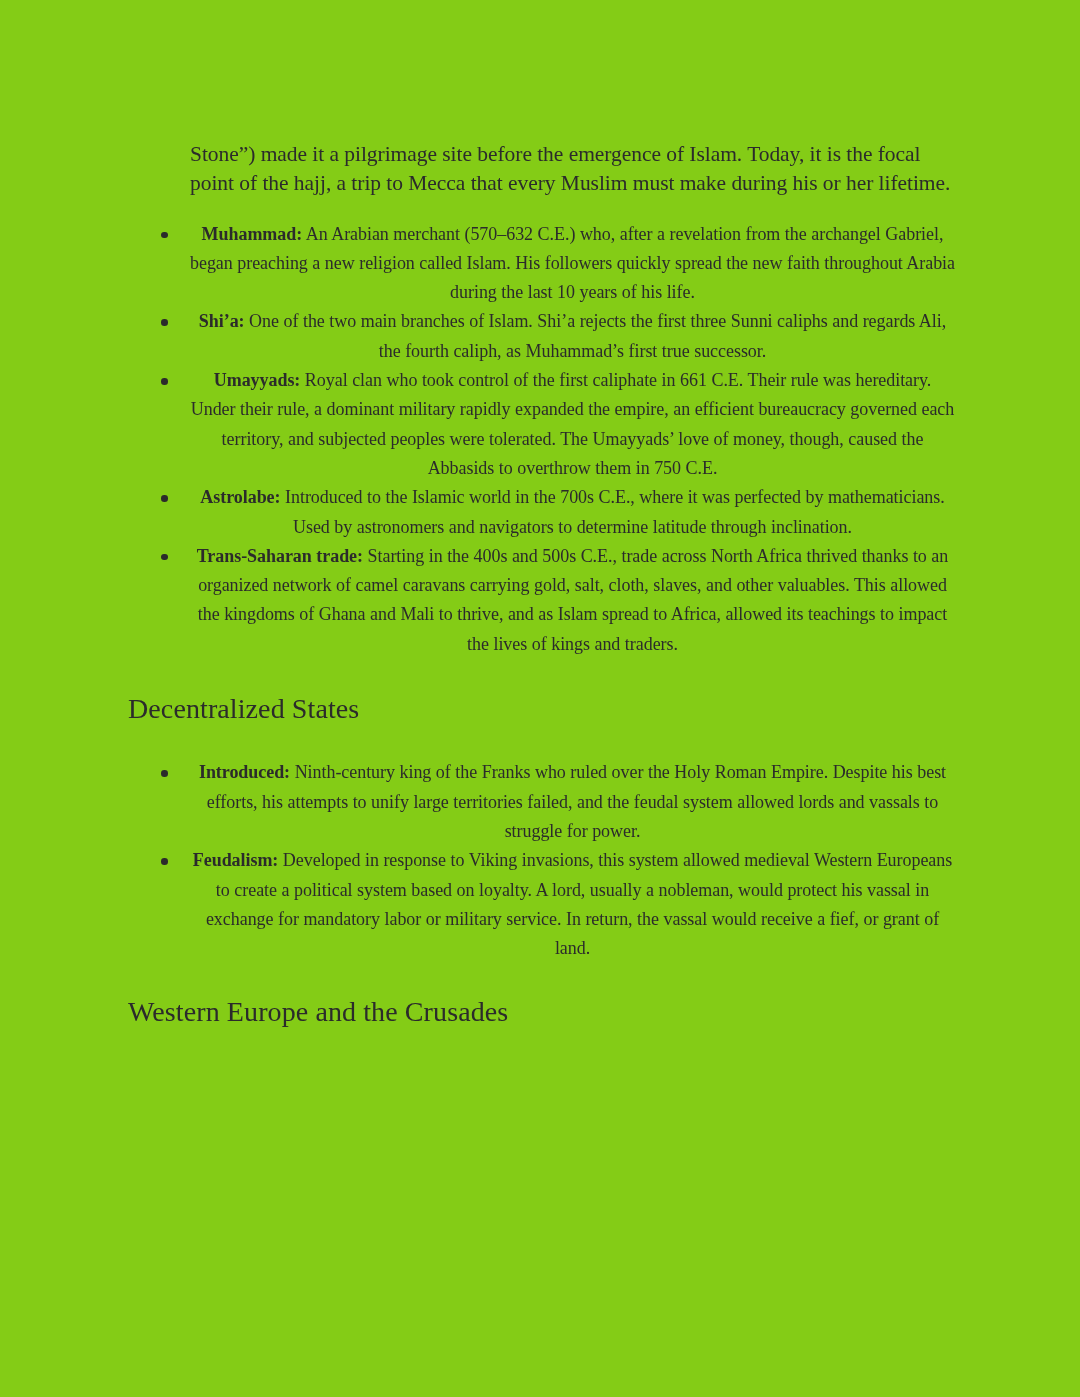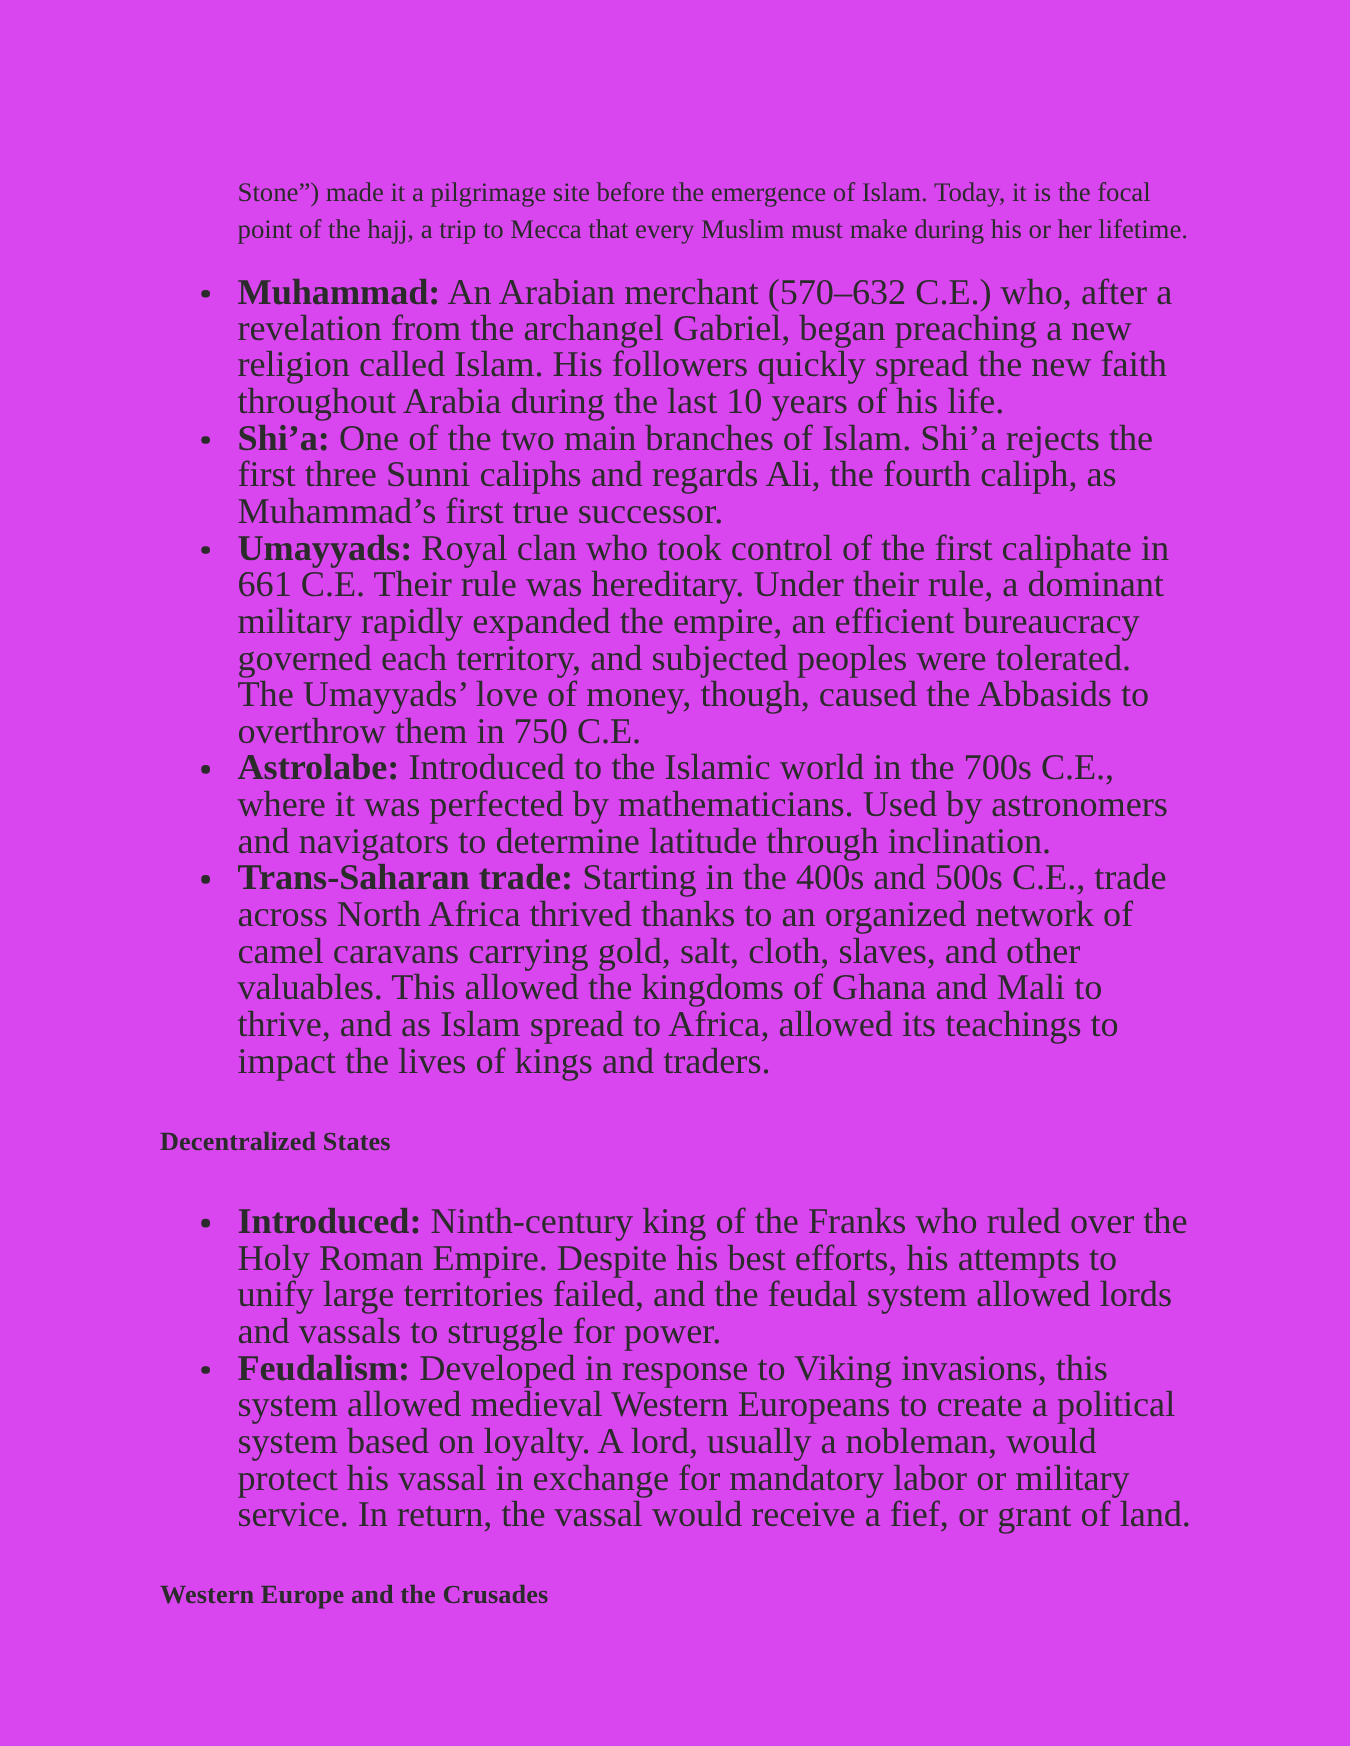--- a/index.html
+++ b/index.html
@@ -11,40 +11,40 @@
     height: 1397px;
     background: #ffffff;
     font-family: "Liberation Serif", "DejaVu Serif", serif;
     color: #2b2b2b;
     overflow: hidden;
   }
   .page {
     position: relative;
     width: 1080px;
     height: 1397px;
-    background: #d946ef;
+    background: #84cc16;
     box-sizing: border-box;
     padding: 118px 125px 0 128px;
   }
   .content {
     width: 827px;
   }
 
   
   ul.bullets {
     list-style: none;
     margin: 0;
     padding: 0;
   }
   ul.bullets > li {
     position: relative;
     padding-left: 62px;
-    font-size: 29px;
+    font-size: 18px;
     line-height: 29.3px;
-    text-align: left;
+    text-align: center;
     letter-spacing: -0.05px;
     word-spacing: 0.1px;
     margin: 0;
   }
   ul.bullets > li .bullet-dot {
     position: absolute;
     left: 33px;
     top: 12px;
     width: 6.5px;
     height: 6.5px;
@@ -59,23 +59,23 @@
   
   .cont-para {
     padding-left: 62px;
     font-size: 21.5px;
     line-height: 29.3px;
     letter-spacing: -0.05px;
   }
 
   
   h2.section-heading {
-    font-size: 21px;
+    font-size: 28px;
     line-height: 29.3px;
-    font-weight: bold;
+    font-weight: normal;
     margin: 0;
     padding: 0;
     letter-spacing: 0.1px;
   }
 
   .spacer-before-heading { height: 35px; }
   .spacer-after-heading  { height: 35px; }
   .spacer-before-heading-2 { height: 34px; }
 </style>
 </head>

